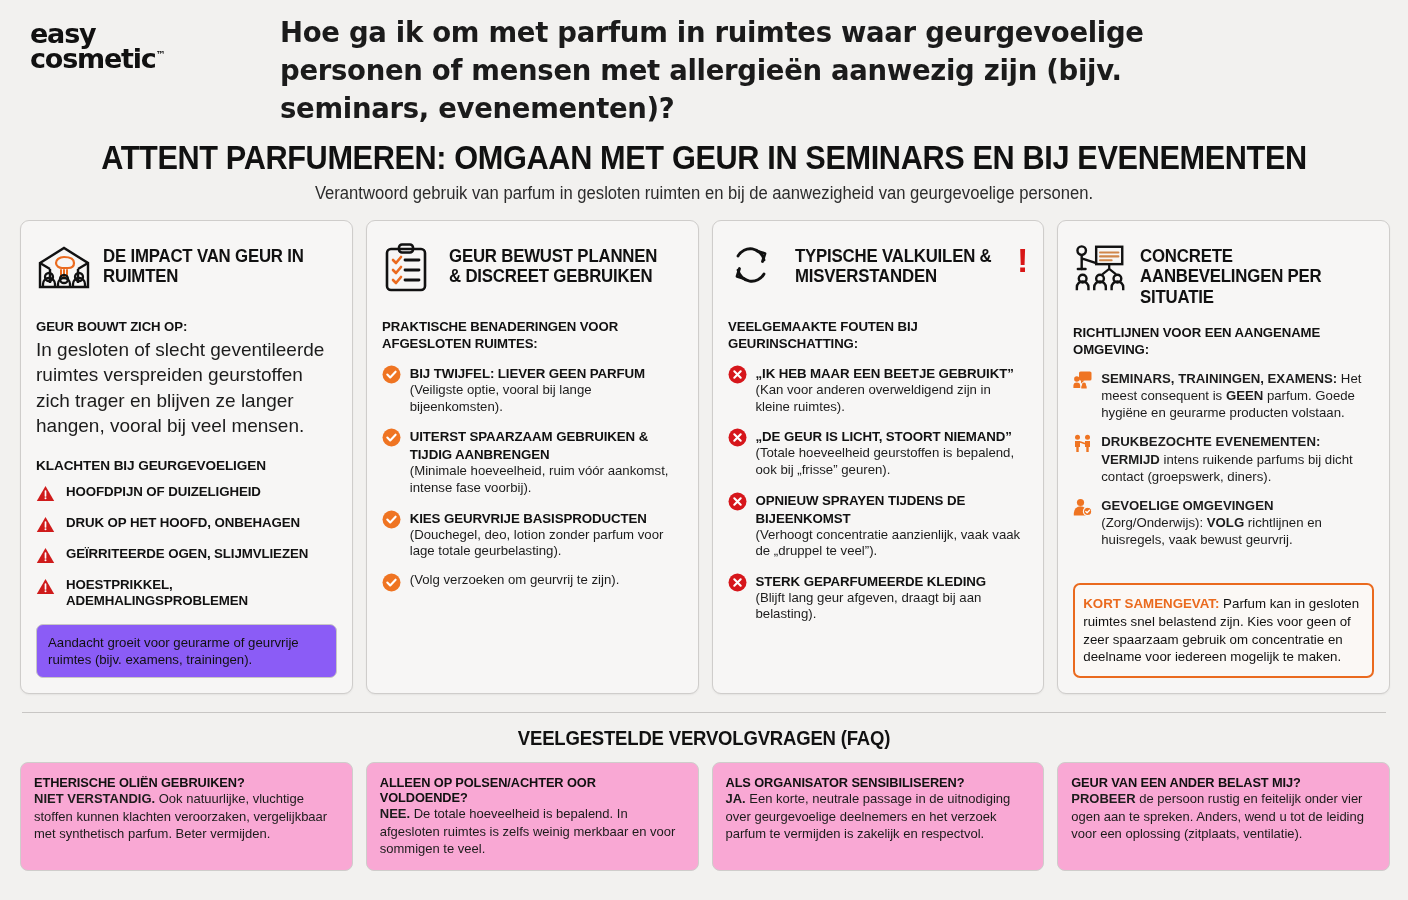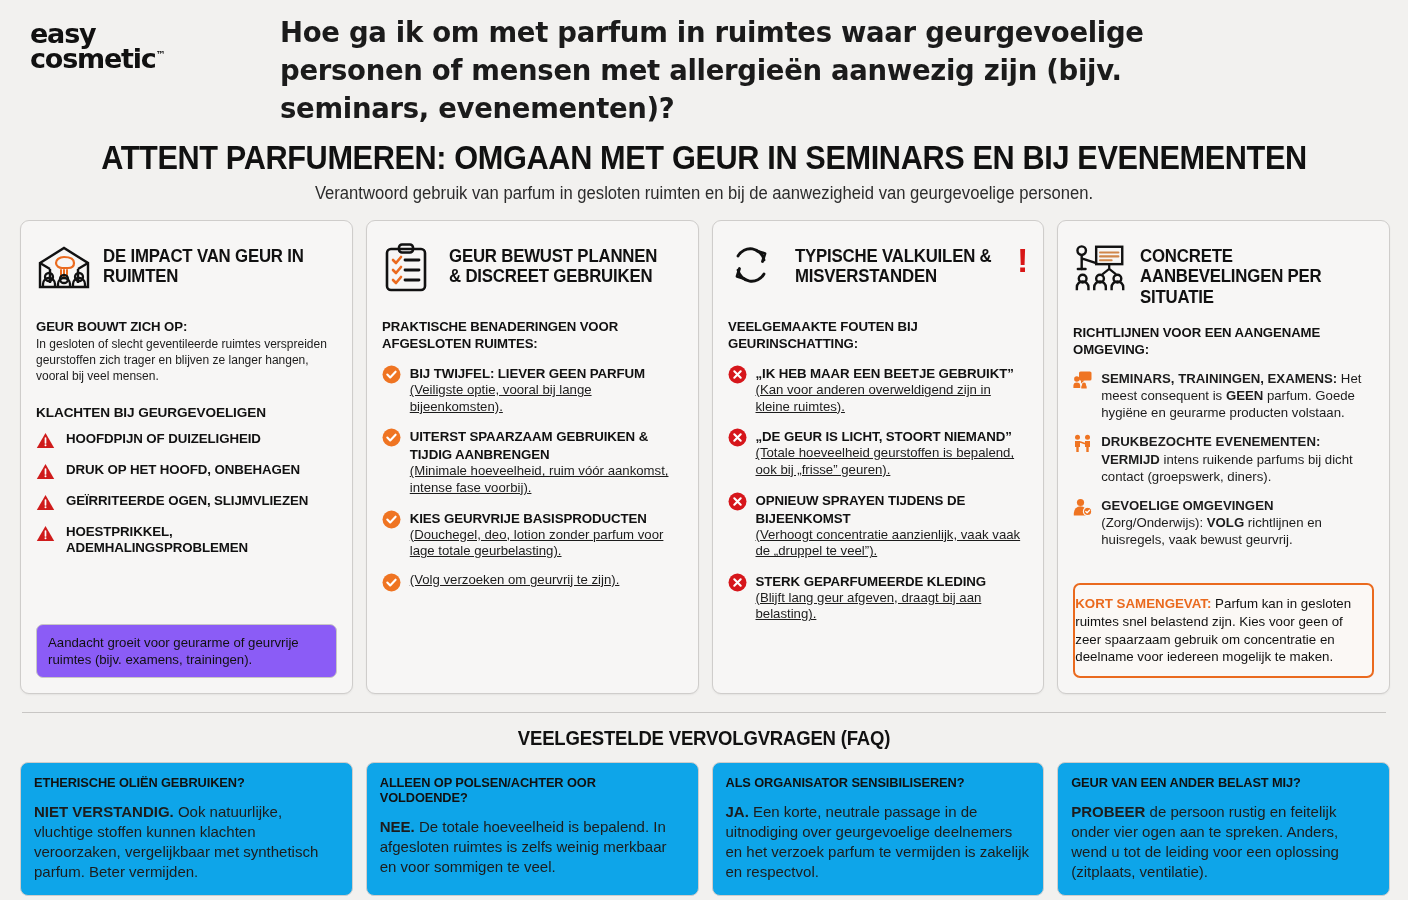--- a/index.html
+++ b/index.html
@@ -62,56 +62,56 @@
   .excl {
     color: #d81616; font-weight: 700; font-size: 34px; line-height: 0.8;
     margin-left: auto; padding-left: 6px; padding-top: 4px;
   }
 
   .sec-head {
     font-weight: 700; font-size: 13.6px; margin-top: 18px; line-height: 1.25;
     letter-spacing: -0.1px;
     transform: scaleX(0.97); transform-origin: left center;
   }
-  .body-txt { font-size: 12px; line-height: 1.33; margin-top: 1px; color: #1c1c1c; }
+  .body-txt { font-size: 19px; line-height: 1.33; margin-top: 1px; color: #1c1c1c; }
 
   .sec-head2 { font-weight: 700; font-size: 13.6px; margin-top: 20px; letter-spacing: -0.1px; }
 
   ul.items { list-style: none; margin-top: 11px; }
   ul.items li { display: flex; gap: 9px; margin-bottom: 12px; align-items: flex-start; }
   ul.items.tight li { margin-bottom: 9px; gap: 11px; }
   .bullet-ico { flex: 0 0 auto; width: 19px; padding-top: 1px; }
   .itm-title { font-weight: 700; font-size: 13.3px; line-height: 1.2; letter-spacing: -0.1px; }
-  .itm-sub { font-size: 13.2px; line-height: 1.26; color: #1c1c1c; text-decoration: underline; }
+  .itm-sub { font-size: 13.2px; line-height: 1.26; color: #1c1c1c; }
   .itm-mixed { font-size: 13.2px; line-height: 1.3; color: #1c1c1c; }
   .itm-mixed b { font-weight: 700; }
 
   .note-box {
     margin-top: auto; background: #8b5cf6; border: 1px solid #c9c7c5;
     border-radius: 7px; padding: 9px 11px; font-size: 13.2px; line-height: 1.3;
   }
   .summary-box {
     margin-top: auto; background: #fbf8f5; border: 2px solid #ea6a1e;
-    border-radius: 7px; padding: 10px 0; font-size: 13.3px; line-height: 1.33;
+    border-radius: 7px; padding: 10px 8px; font-size: 13.3px; line-height: 1.33;
   }
   .summary-box .lbl { color: #ea6a1e; font-weight: 700; }
 
   
   .faq-sep { height: 1px; background: #c8c6c4; margin: 18px 22px 0 22px; }
   .faq-title {
     text-align: center; font-weight: 700; font-size: 19.5px; margin-top: 14px;
     letter-spacing: -0.2px; transform: scaleX(0.95);
   }
   .faq-row { display: flex; gap: 13px; padding: 12px 18px 0 20px; }
   .faq-card {
-    flex: 1 1 0; background: #0ea5e9; border: 1px solid #cfcdcb;
+    flex: 1 1 0; background: #f9a8d4; border: 1px solid #cfcdcb;
     border-radius: 8px; padding: 12px 13px 13px 13px; min-height: 96px;
   }
   .faq-q { font-weight: 700; font-size: 12.8px; letter-spacing: -0.1px; }
-  .faq-a { font-size: 15px; line-height: 1.34; margin-top: 12px; color: #1c1c1c; }
+  .faq-a { font-size: 13px; line-height: 1.34; margin-top: 0; color: #1c1c1c; }
   .faq-a b { font-weight: 700; }
 </style>
 </head>
 <body>
 
 <div class="page">
 
   <div class="header">
     <div class="logo">
       <div class="logo-txt">

